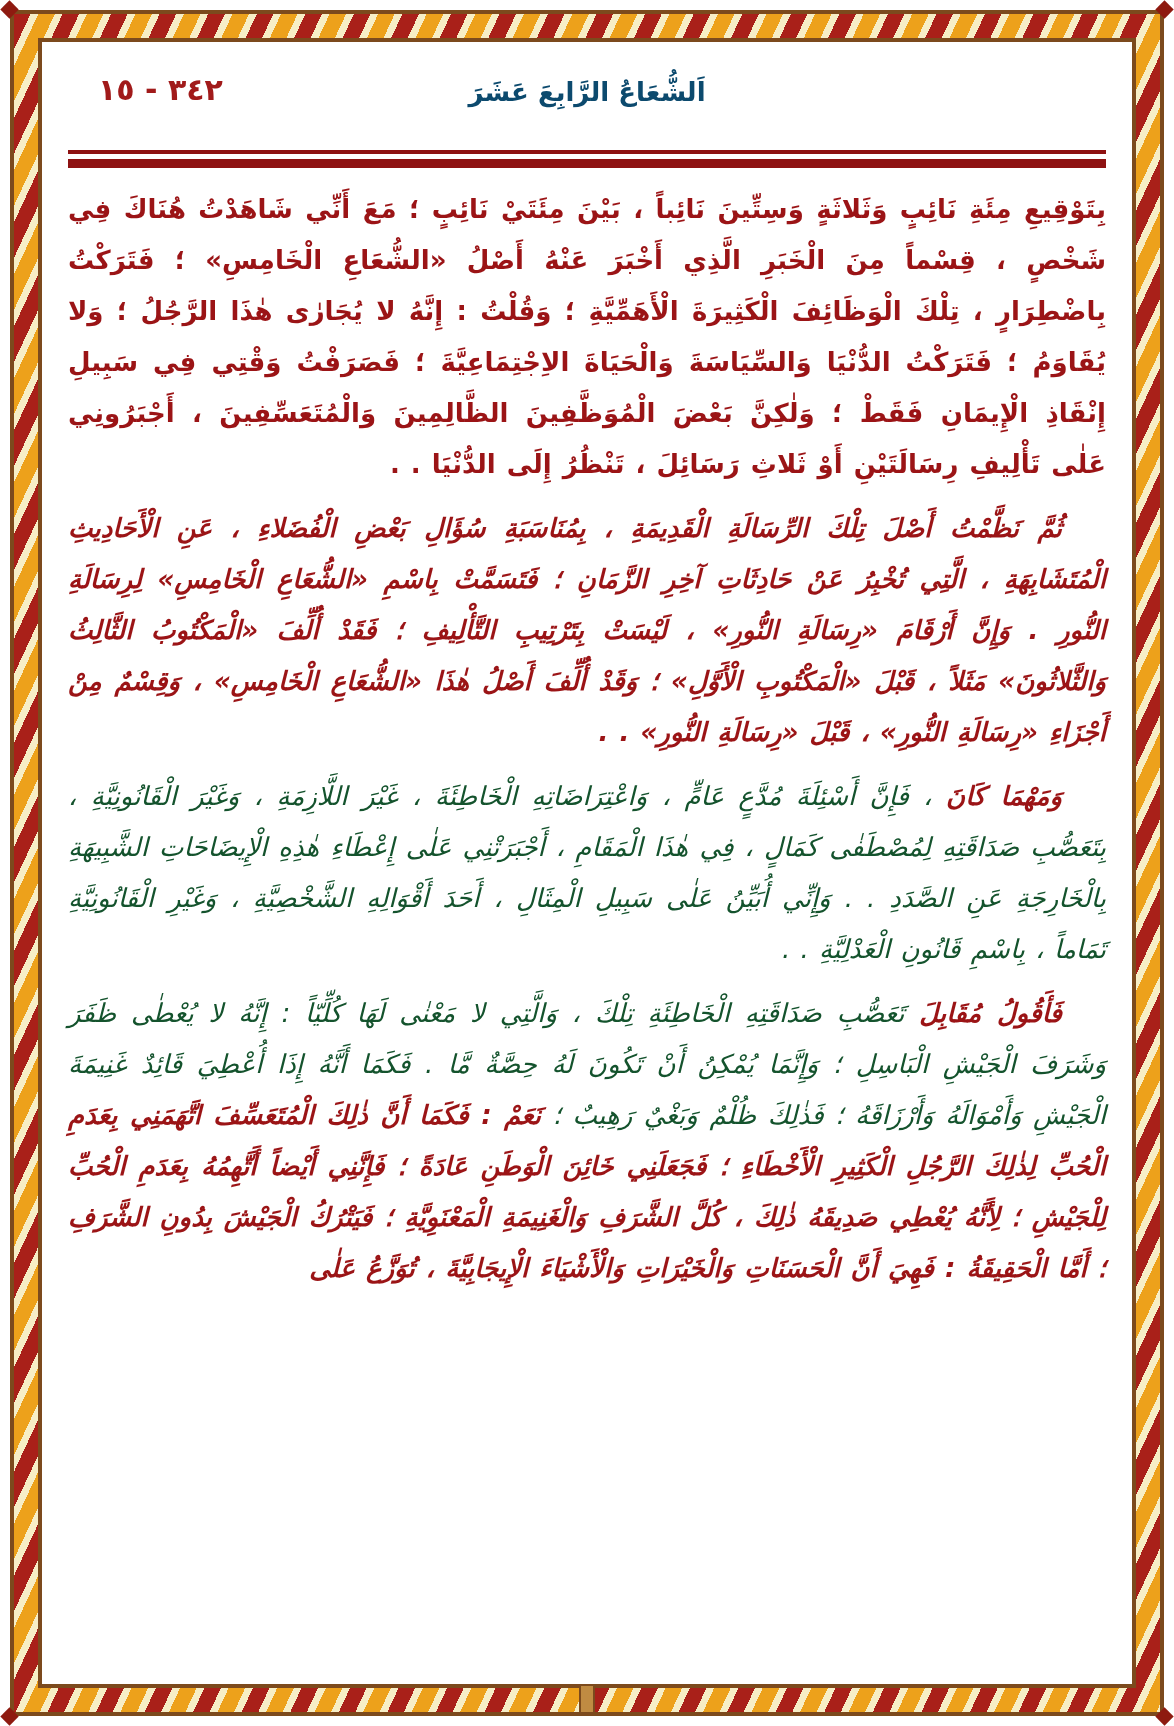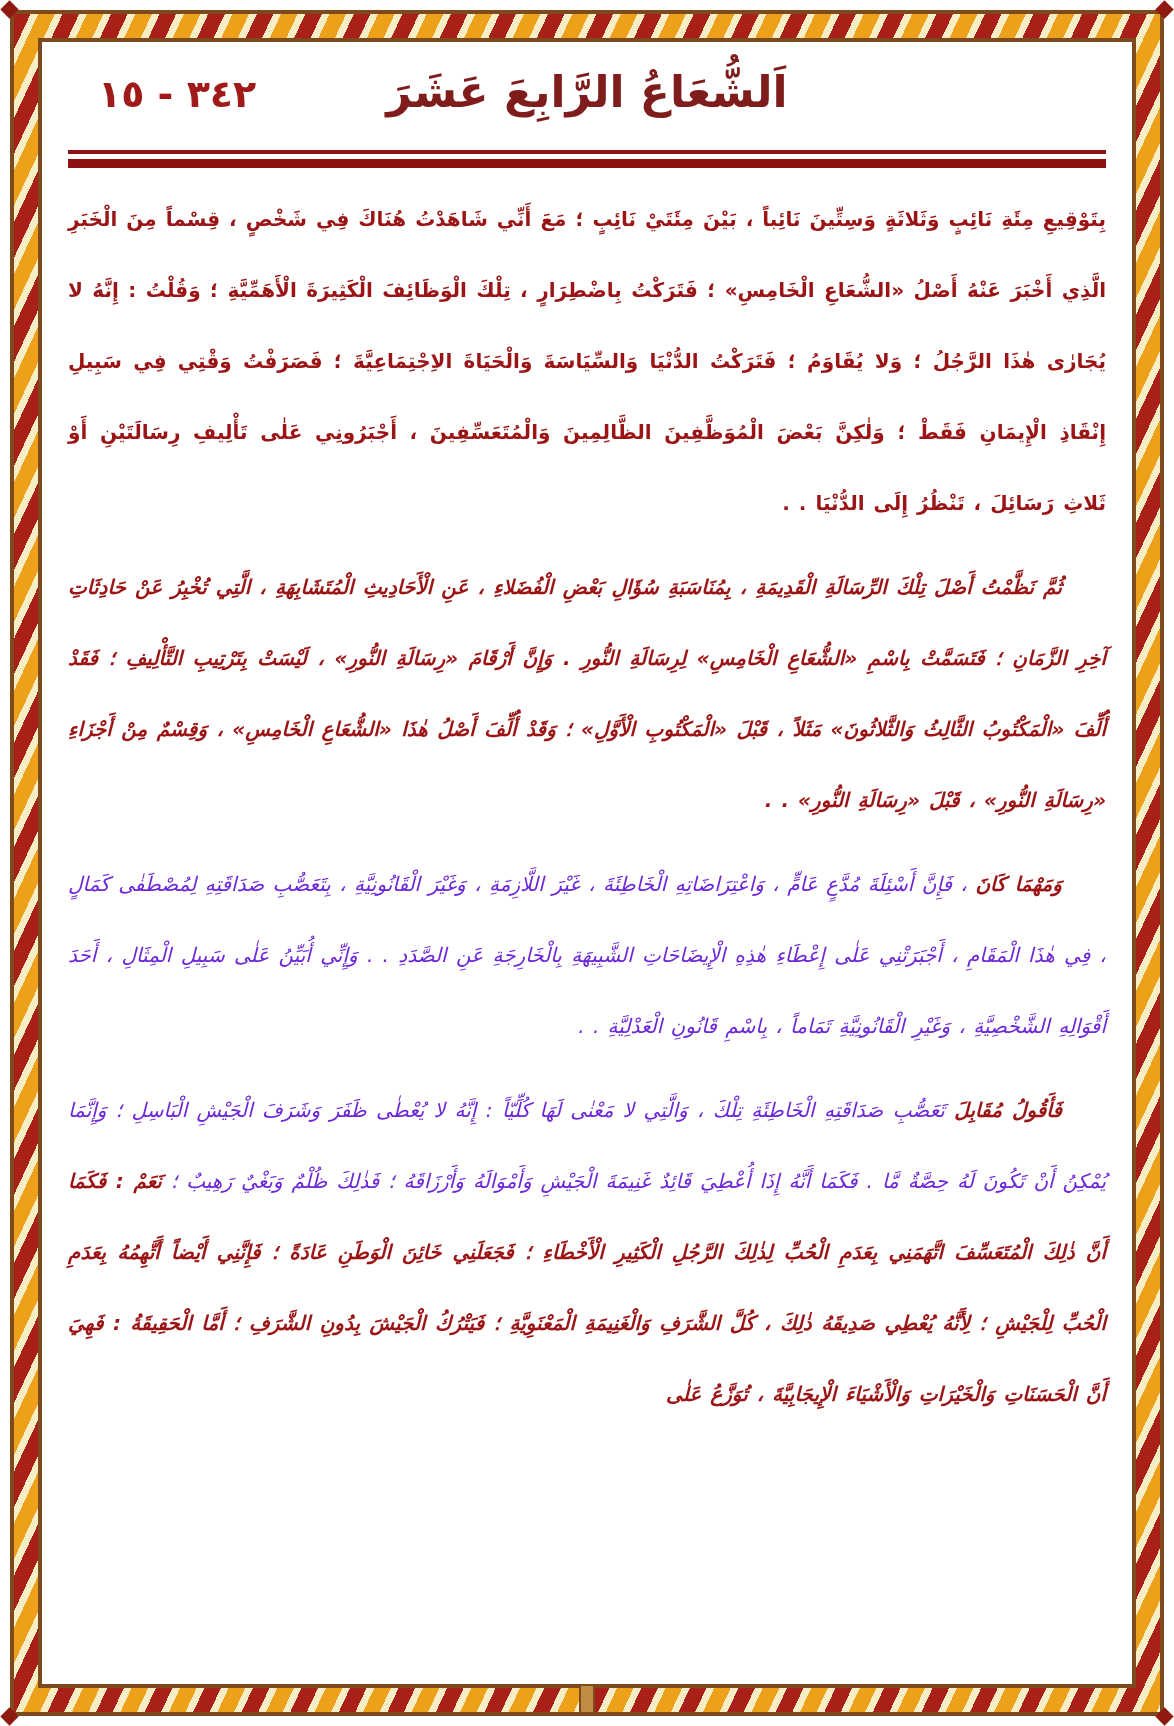--- a/index.html
+++ b/index.html
@@ -38,47 +38,47 @@
   .corner.br{bottom:3px;right:3px}
   .notch{
     position:absolute;left:50%;transform:translateX(-50%);bottom:12px;
     width:16px;height:30px;background:#c08b42;border:2px solid #7c4a1d;
     box-sizing:border-box;z-index:2;
   }
 
   
   .header{position:relative;height:66px;}
   .title{
-    margin:0;text-align:center;font-size:44px;font-weight:bold;
-    color:#7f1d1d;line-height:60px;
+    margin:0;text-align:center;font-size:26px;font-weight:bold;
+    color:#0c4a6e;line-height:60px;
   }
   .pageno{
     position:absolute;left:auto;right:auto;top:10px;
-    font-size:38px;font-weight:bold;color:#a11a1a;
+    font-size:30px;font-weight:bold;color:#a11a1a;
     direction:ltr;unicode-bidi:isolate;
   }
   
   .pageno{left:30px;}
 
   .rule{margin-top:22px;}
   .rule .thin{height:4px;background:#8e1212;}
   .rule .thick{height:9px;background:#8e1212;margin-top:5px;}
 
   
   .bodytext{
     margin-top:16px;
-    font-size:20px;line-height:71px;
+    font-size:26px;line-height:51px;
     text-align:justify;
     color:#141414;
     word-spacing:2px;
   }
   .para{margin:0 0 13px 0;}
   .para.indent{text-indent:44px;font-style:italic;}
   .seg.red{color:#9b1416;font-weight:bold;}
-  .seg.black{color:#6d28d9;font-weight:normal;}
+  .seg.black{color:#14532d;font-weight:normal;}
 </style>
 </head>
 <body>
 
 <div class="page">
   <div class="corner tl"></div>
   <div class="corner tr"></div>
   <div class="corner bl"></div>
   <div class="corner br"></div>
   <div class="notch"></div>

